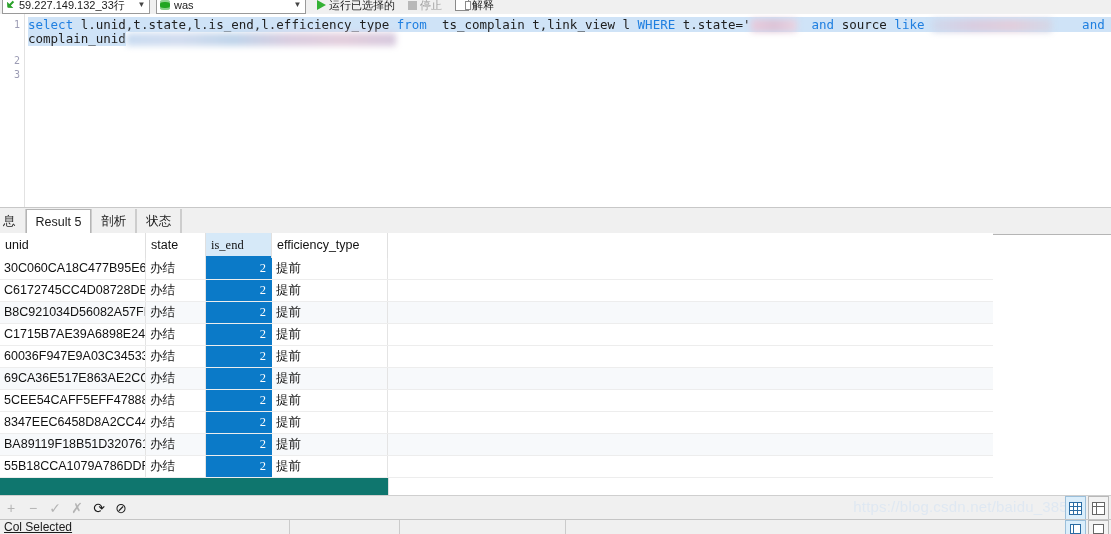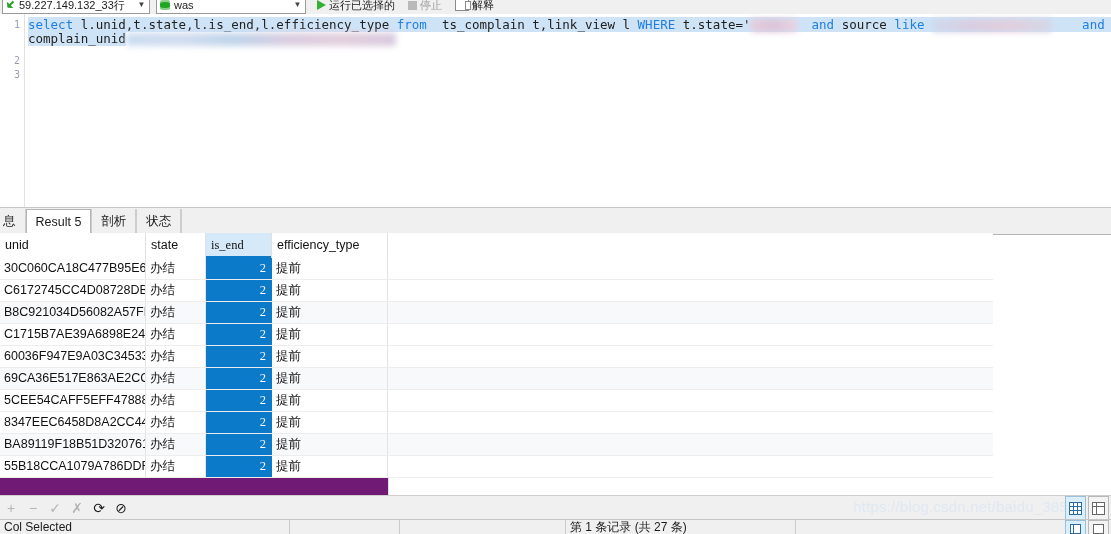--- a/index.html
+++ b/index.html
@@ -217,21 +217,21 @@
     border-left: 1px solid #cdcdcd;
     background: #f0f0f0;
   }
 
   
   .grid {
     position: absolute;
     left: 0; top: 233px;
     width: 993px;
     height: 262px;
-    background: #701a75;
+    background: #0f766e;
     overflow: hidden;
   }
   .grid-head {
     position: absolute;
     left: 0; top: 0;
     height: 25px;
     width: 1111px;
     background: #ffffff;
     border-bottom: 1px solid #d0d0d0;
     display: flex;
@@ -373,21 +373,21 @@
     overflow: hidden;
   }
   .st-seg {
     height: 15px;
     line-height: 15px;
     box-sizing: border-box;
     padding-left: 4px;
     white-space: nowrap;
     overflow: hidden;
   }
-  .st-sep { border-right: 1px solid #cbcbcb; }
+  .st-sep { border-right: 1px solid #cbcbcb; text-decoration: underline; }
   .st-selected { width: 290px; }
   .st-gap1 { width: 110px; }
   .st-gap2 { width: 166px; }
   .st-time { width: 170px; }
   .st-rec  { width: 230px; }
   .st-grow { flex: 1; }
   .st-vt {
     position: absolute;
     right: 2px; top: 0;
     display: flex; gap: 2px;
@@ -549,21 +549,20 @@
         <line x1="4.5" y1="0.5" x2="4.5" y2="12.5" stroke="#666"></line>
       </svg>
     </div>
   </div>
 </div>
 
 <div class="status">
   <div class="st-seg st-selected st-sep">Col Selected</div>
   <div class="st-seg st-gap1 st-sep"></div>
   <div class="st-seg st-gap2 st-sep"></div>
-  <div class="st-seg st-rec st-sep">第 1 条记录 (共 27 条)</div>
   <div class="st-seg st-grow"></div>
   <div class="st-vt">
     <div class="st-vtb">
       <svg width="11" height="10" viewBox="0 0 11 10">
         <rect x="0.5" y="0.5" width="10" height="9" fill="#fff" stroke="#2b6ca3"></rect>
         <line x1="3.5" y1="0.5" x2="3.5" y2="9.5" stroke="#2b6ca3"></line>
       </svg>
     </div>
     <div class="st-vtb off">
       <svg width="11" height="10" viewBox="0 0 11 10">

